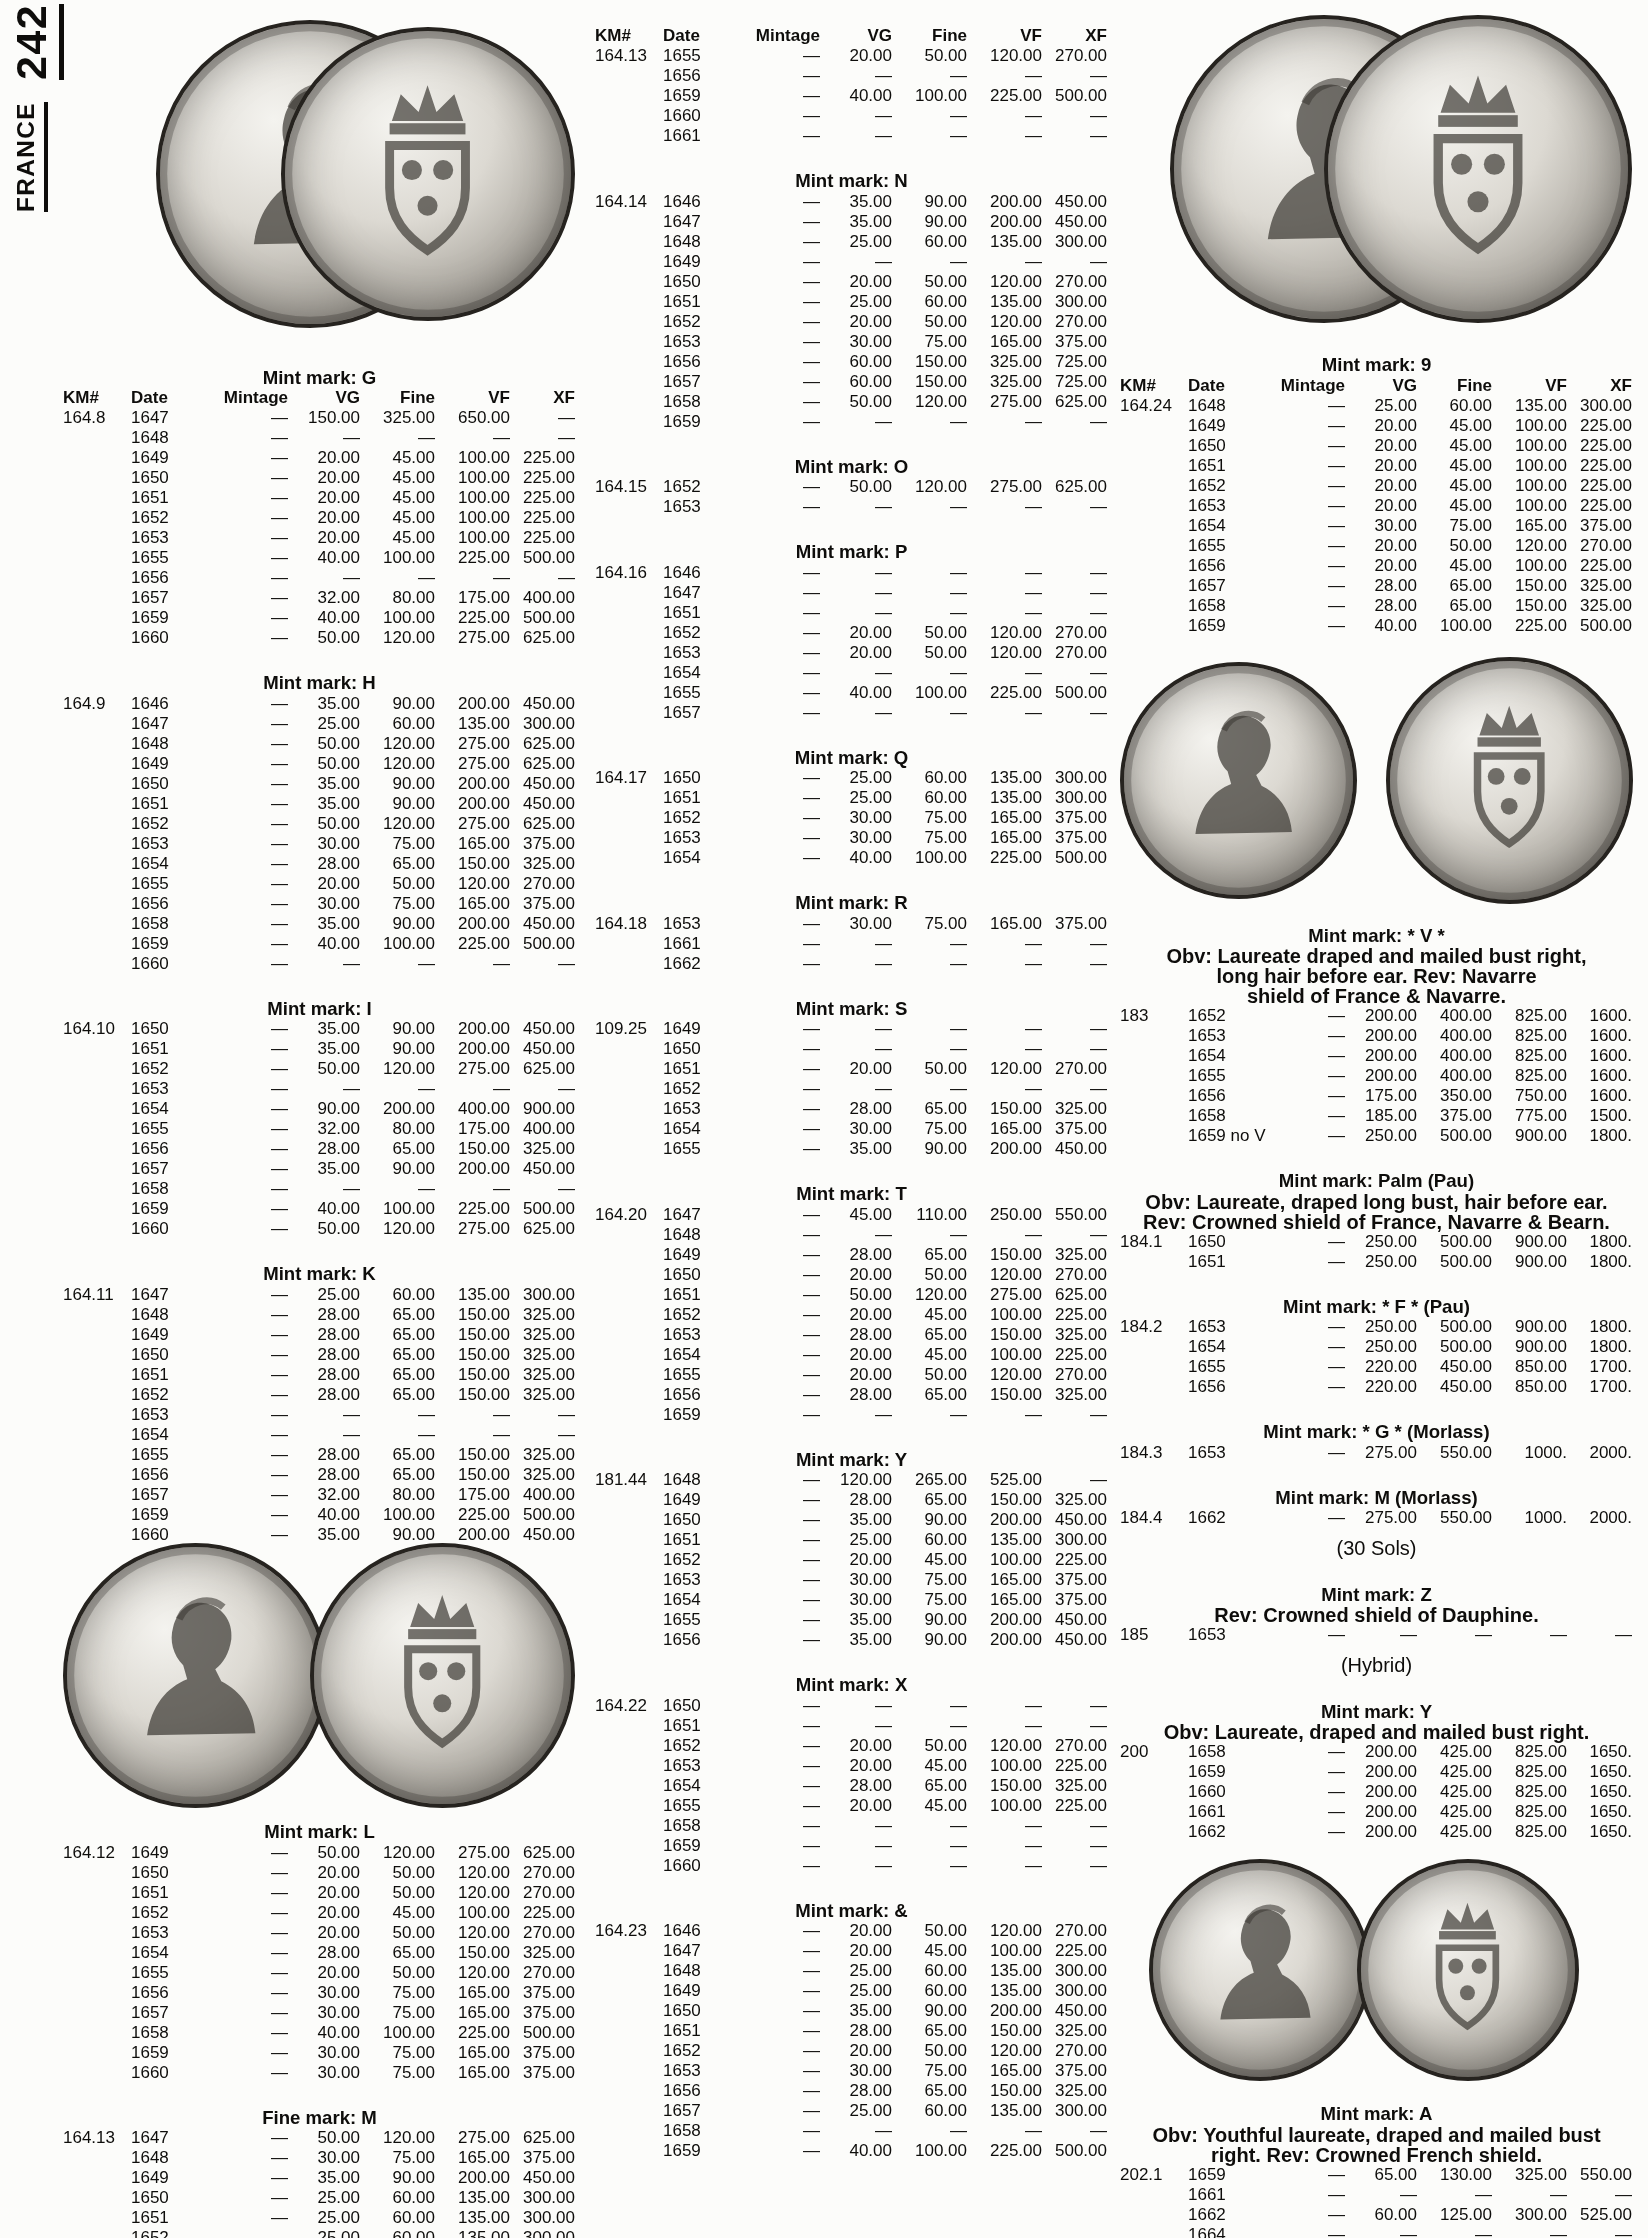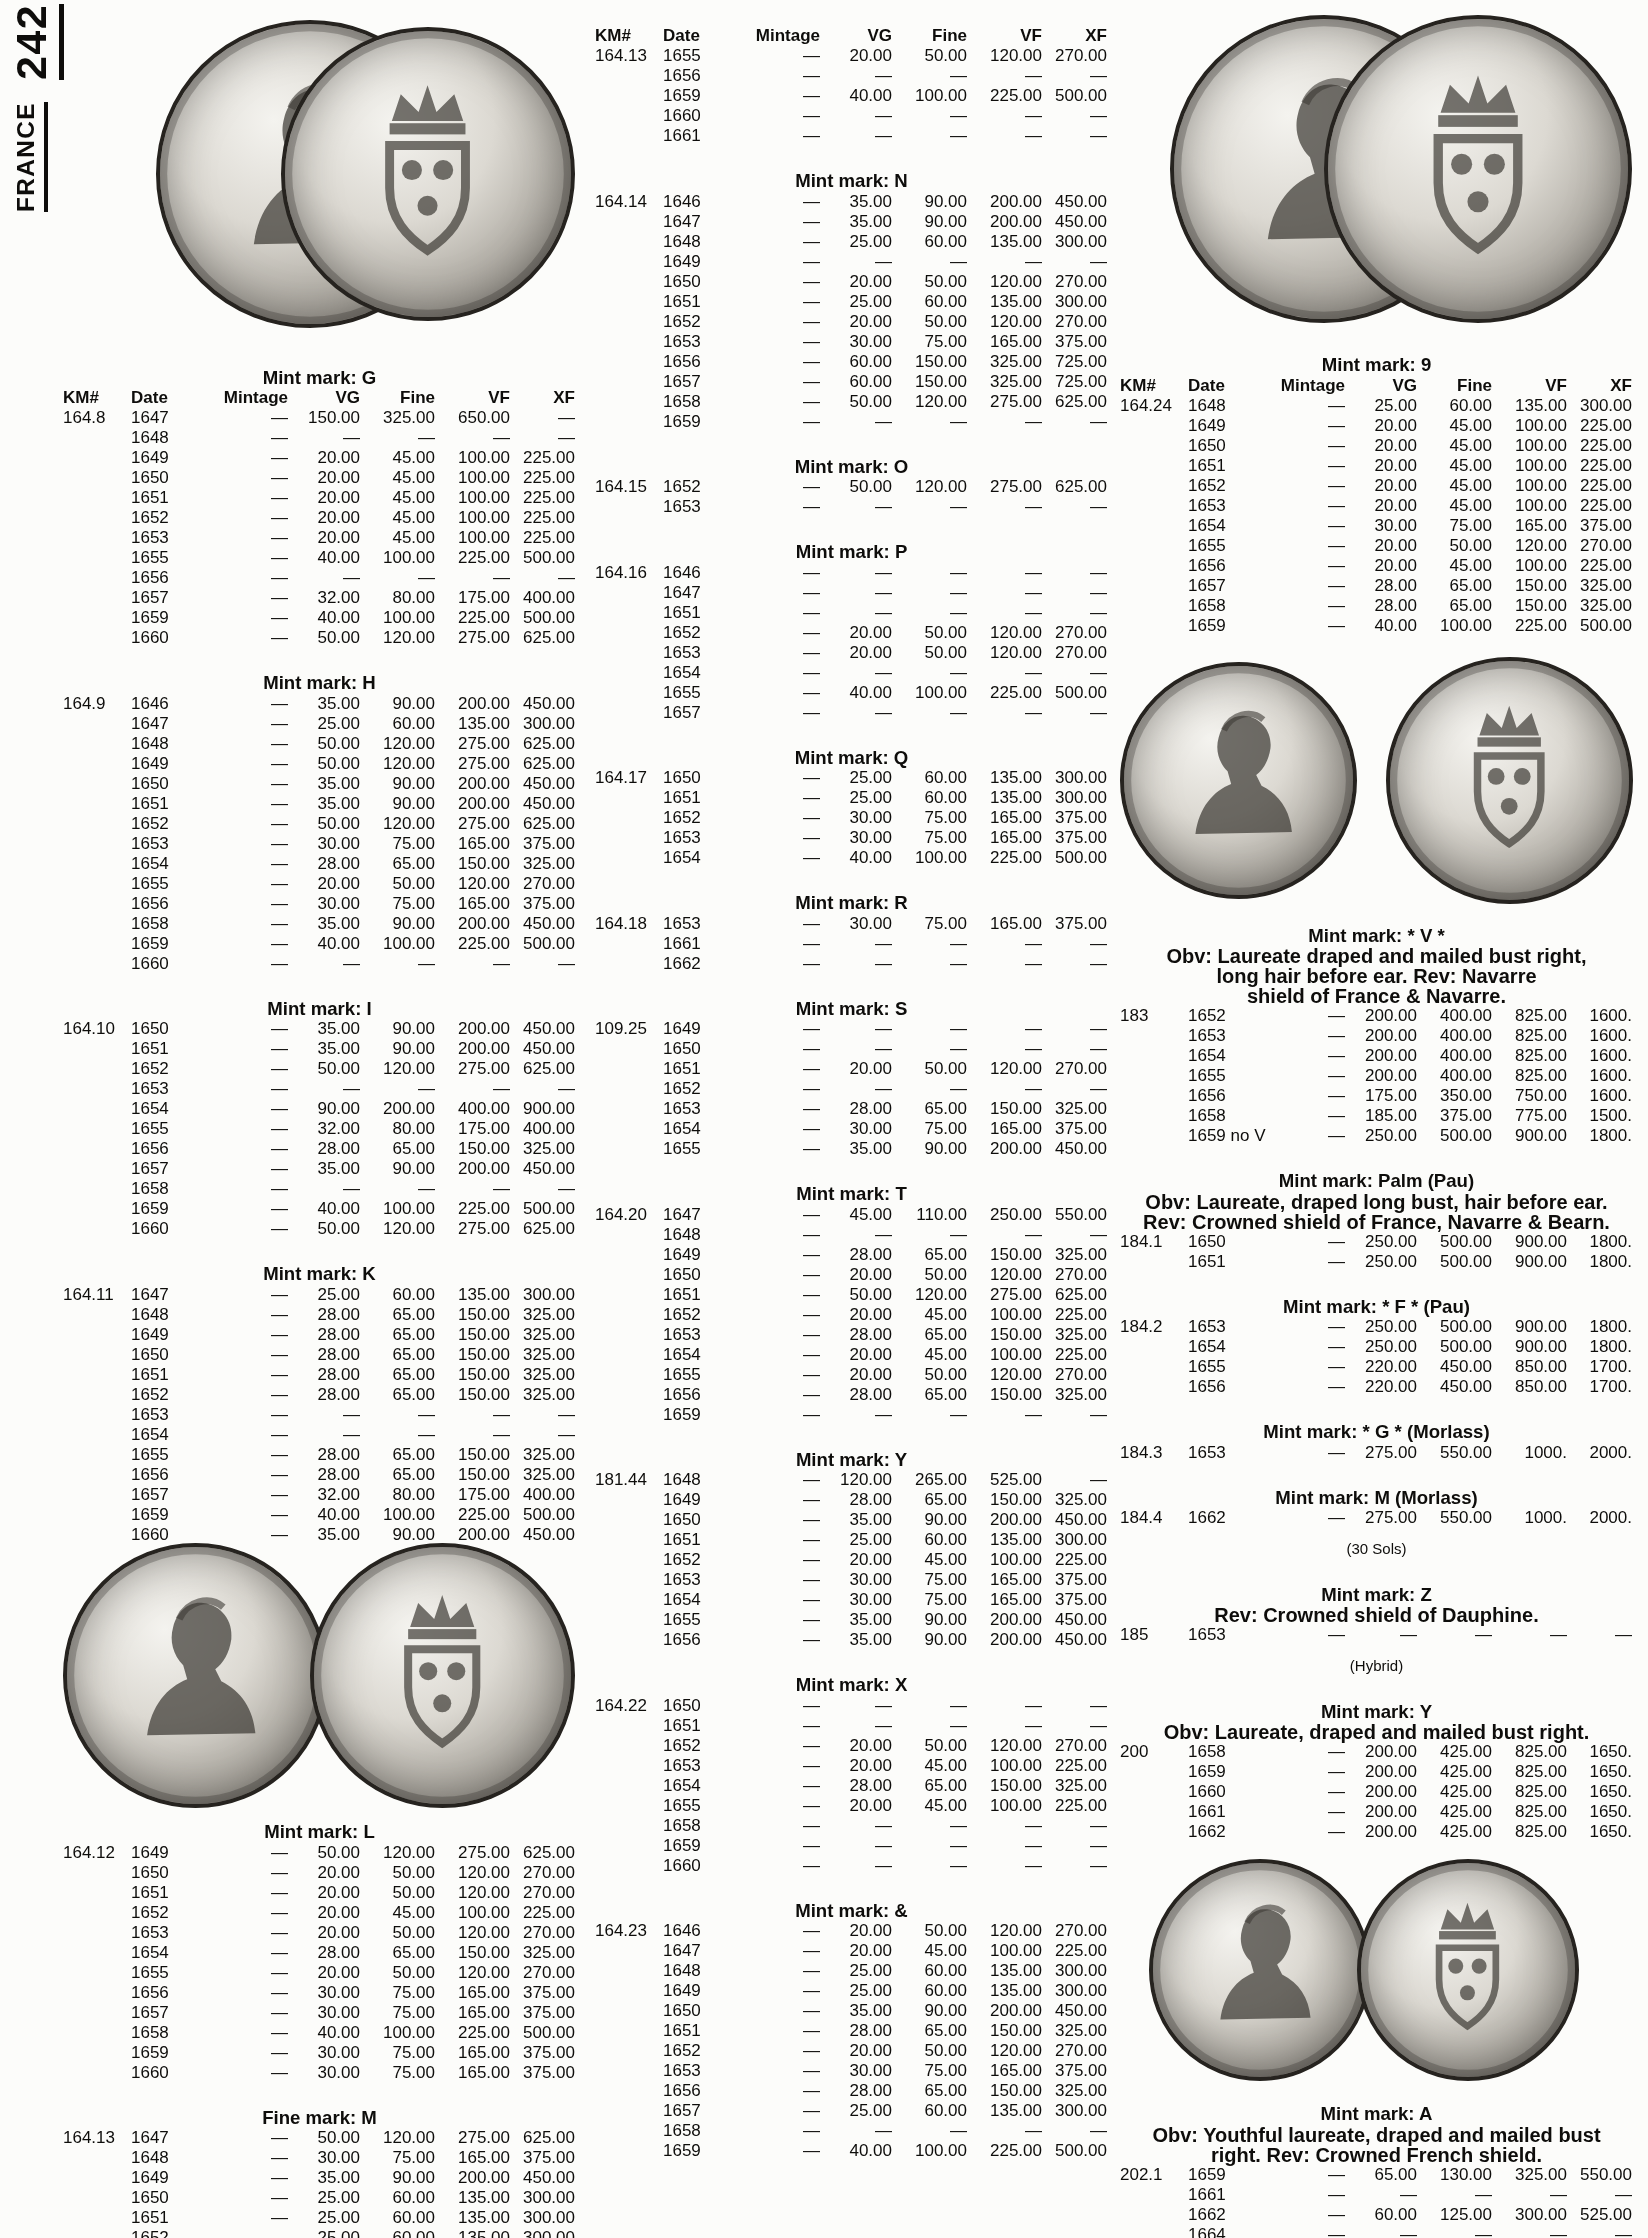--- a/index.html
+++ b/index.html
@@ -34,21 +34,21 @@
   .c { white-space:nowrap; }
   .c0,.c1 { text-align:left; }
   .c2,.c3,.c4,.c5,.c6 { text-align:right; }
   .phead { font-weight:bold; }
   .mmtitle {
     font-weight:bold; text-align:center;
     font-size:18.6px; line-height:21.5px;
     margin-top:24px; margin-bottom:0;
   }
   .desc { font-weight:bold; text-align:center; font-size:20px; line-height:20px; }
-  .note { text-align:center; font-size:15px; line-height:21.5px; margin-top:10px; margin-bottom:4.3px; }
+  .note { text-align:center; font-size:20px; line-height:21.5px; margin-top:10px; margin-bottom:4.3px; }
   .coins { display:flex; align-items:center; }
   .coin {
     border-radius:50%; flex:none;
     background:radial-gradient(circle at 38% 32%, #f4f3ef 0%, #dcd9d2 38%, #a8a49c 72%, #6d6a64 100%);
     border:4.3px solid #26231f;
     box-shadow:inset 0 0 0 7.2px rgba(38,35,31,.28), inset 0 0 50px rgba(0,0,0,.38);
     display:flex; align-items:center; justify-content:center;
   }
   .coin svg { width:78%; height:78%; }
 </style>

